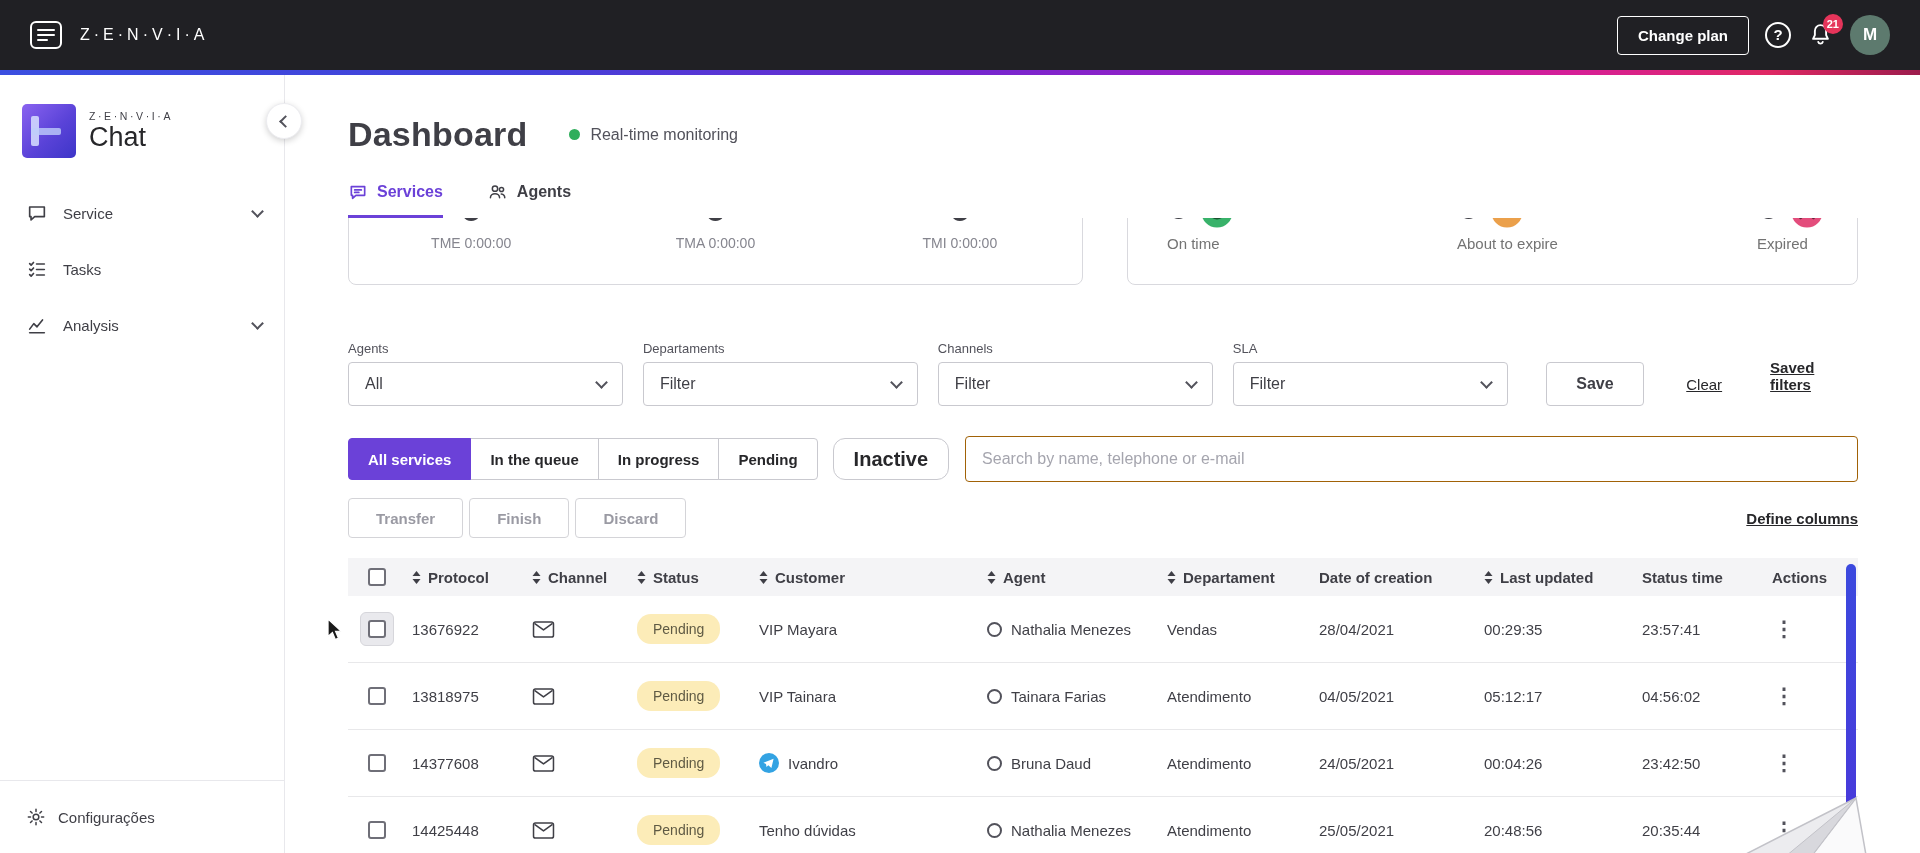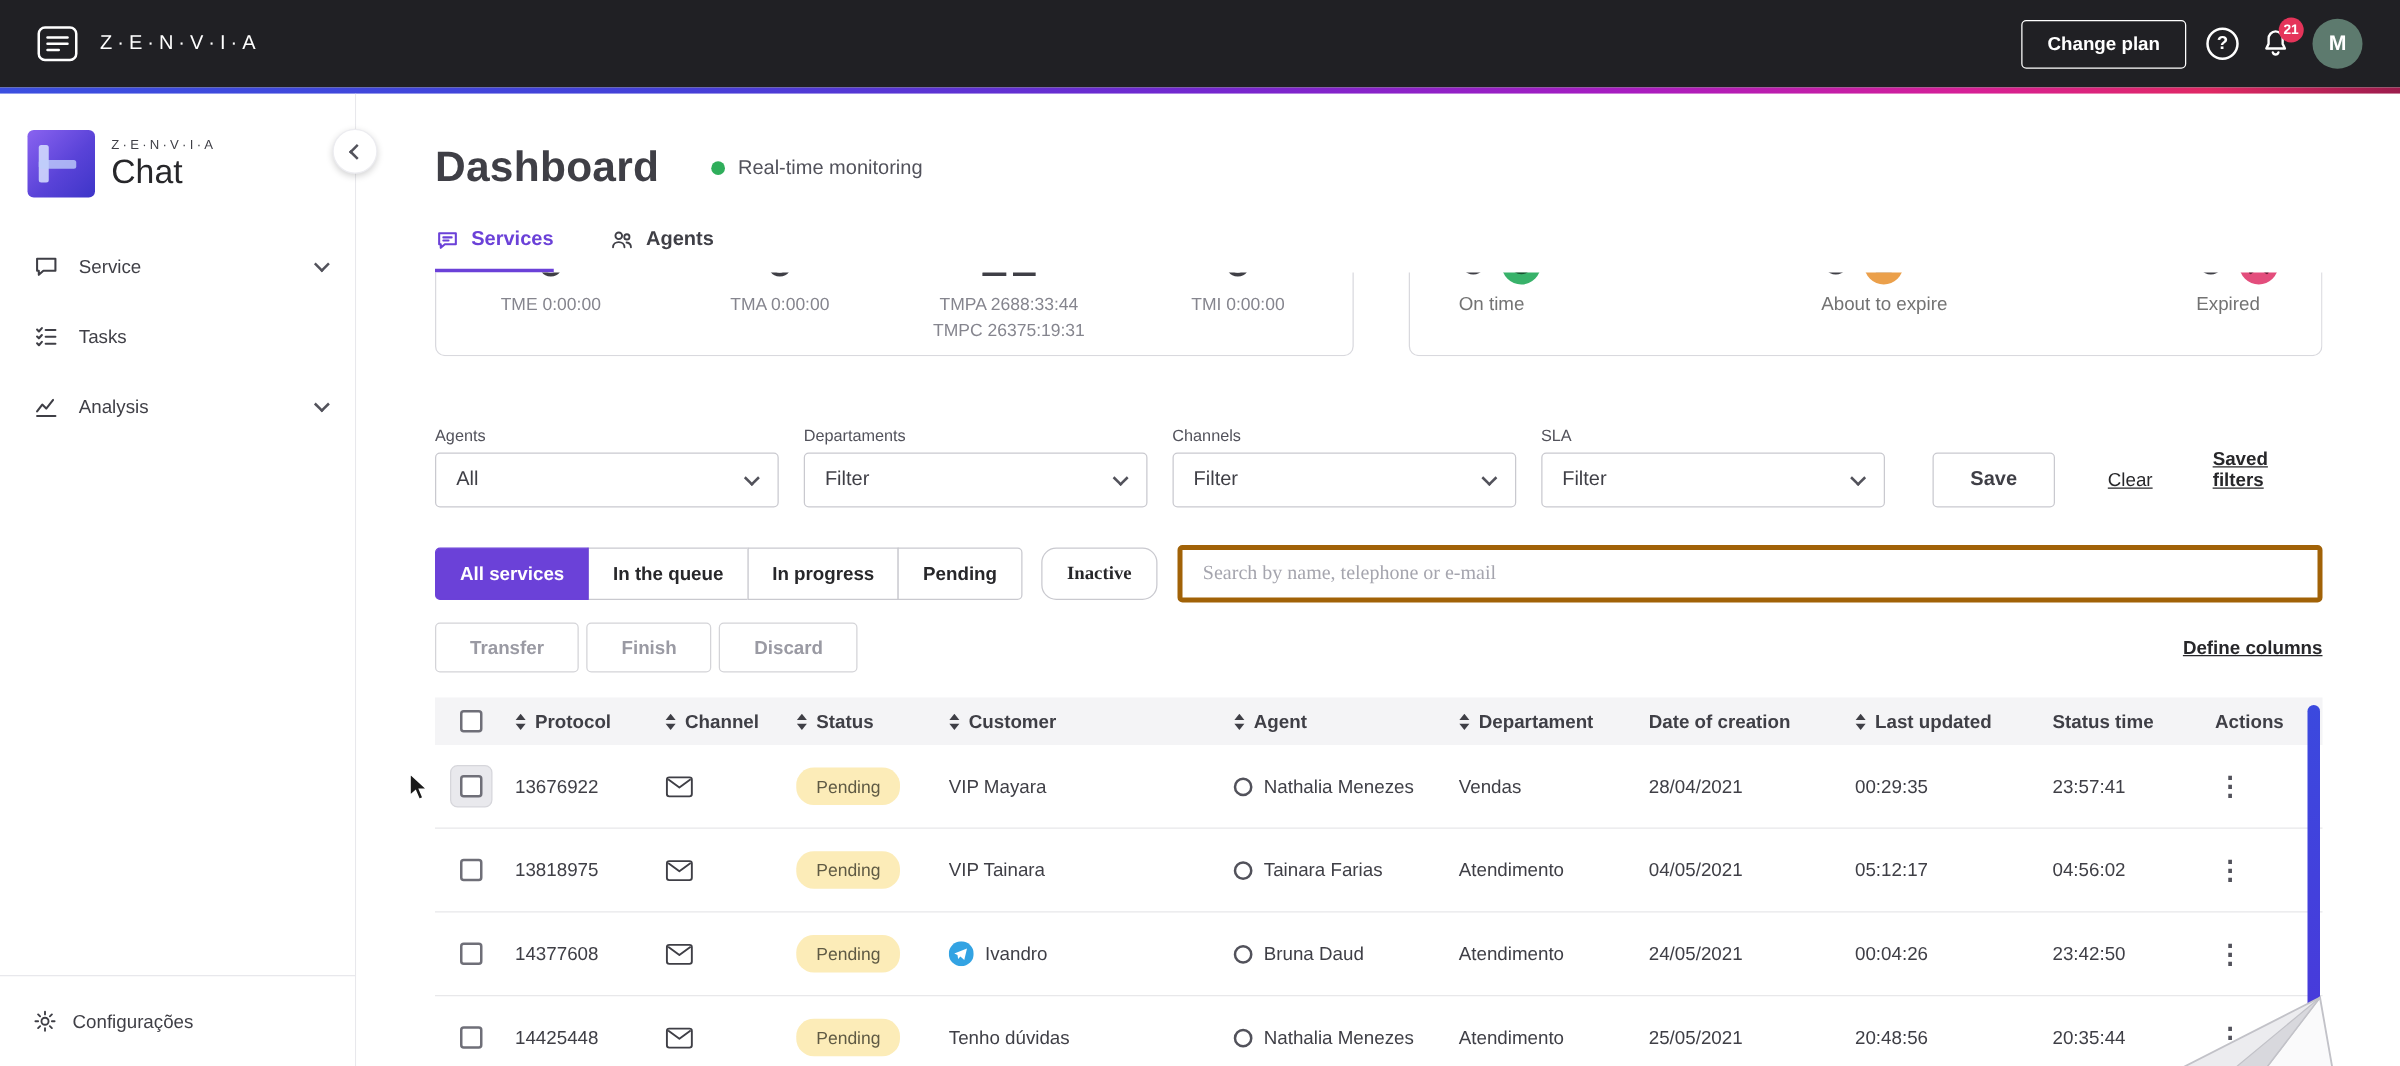--- a/index.html
+++ b/index.html
@@ -89,23 +89,23 @@
 
   
   .list-controls { margin-top:30px; display:flex; align-items:center; }
   .seg-group { display:flex; }
   .seg-btn { height:42px; padding:0 19px; background:#fff; border:1px solid #c9c9cf; font-family:inherit; font-size:15px; font-weight:700;
              color:#27272a; cursor:pointer; margin-left:-1px; }
   .seg-btn:first-child { border-radius:4px 0 0 4px; margin-left:0; }
   .seg-btn:last-child { border-radius:0 4px 4px 0; }
   .seg-btn.active { background:#6b41d8; border-color:#6b41d8; color:#fff; position:relative; z-index:1; border-radius:4px 0 0 4px; }
   .inactive-btn { height:42px; padding:0 20px; margin-left:15px; background:#fff; border:1px solid #c9c9cf; border-radius:12px;
-                  font-family:Liberation Serif, serif; font-size:15px; font-weight:700; color:#27272a; cursor:pointer; }
-  .search-input { flex:1; height:46px; margin-left:16px; border:4px solid #a16207; border-radius:4px; padding:0 16px;
-                  font-family:Liberation Serif, serif; font-size:16px; color:#3f3f46; outline:none; }
+                  font-family:Liberation Sans, sans-serif; font-size:20px; font-weight:700; color:#27272a; cursor:pointer; }
+  .search-input { flex:1; height:46px; margin-left:16px; border:1px solid #a16207; border-radius:4px; padding:0 16px;
+                  font-family:Liberation Sans, sans-serif; font-size:16px; color:#3f3f46; outline:none; }
   .search-input::placeholder { color:#a5a5ae; }
 
   
   .actions-row { margin-top:16px; display:flex; align-items:center; }
   .ghost-btn { height:40px; padding:0 27px; background:#fff; border:1px solid #d4d4d8; border-radius:4px; font-family:inherit;
                font-size:15px; font-weight:700; color:#9a9aa3; cursor:pointer; margin-right:6px; }
   .define-cols { margin-left:auto; font-size:15px; font-weight:700; color:#27272a; text-decoration:underline; cursor:pointer; }
 
   
   .table { margin-top:20px; }
@@ -246,25 +246,20 @@
         <div class="card metrics-card">
           <div class="m-col">
             <div class="m-num">0</div>
             <div class="m-label">TME 0:00:00</div>
           </div>
           <div class="m-col">
             <div class="m-num">0</div>
             <div class="m-label">TMA 0:00:00</div>
           </div>
           <div class="m-col">
-            <div class="m-num">21</div>
-            <div class="m-label">TMPA 2688:33:44</div>
-            <div class="m-label">TMPC 26375:19:31</div>
-          </div>
-          <div class="m-col">
             <div class="m-num">0</div>
             <div class="m-label">TMI 0:00:00</div>
           </div>
         </div>
 
         <div class="card sla-card">
           <div class="sla-item">
             <div class="sla-top">
               <span class="sla-num">0</span>
               <svg class="icon sla-face" width="34" height="34" viewBox="0 0 24 24">

